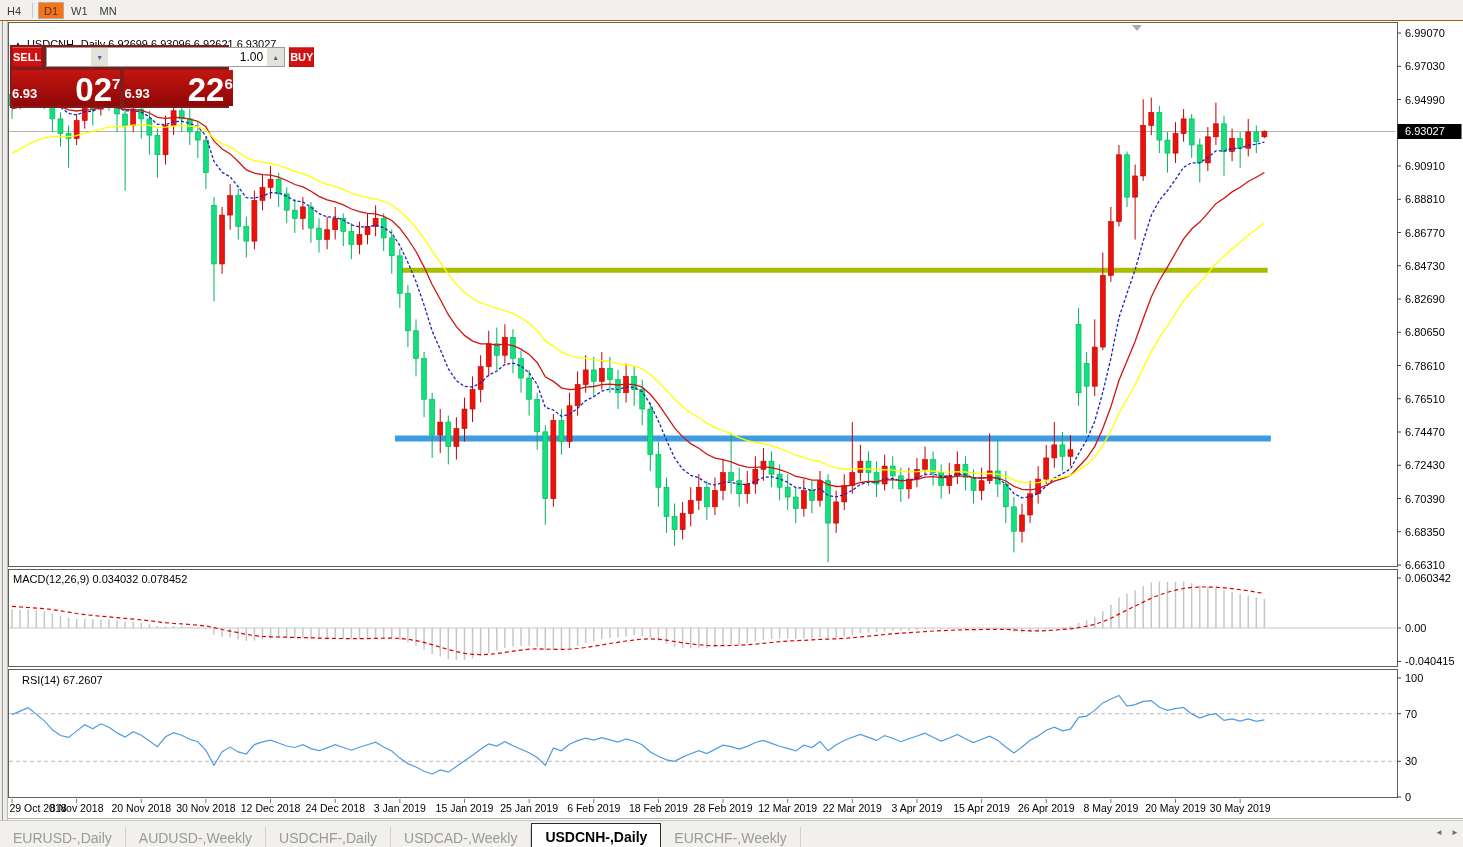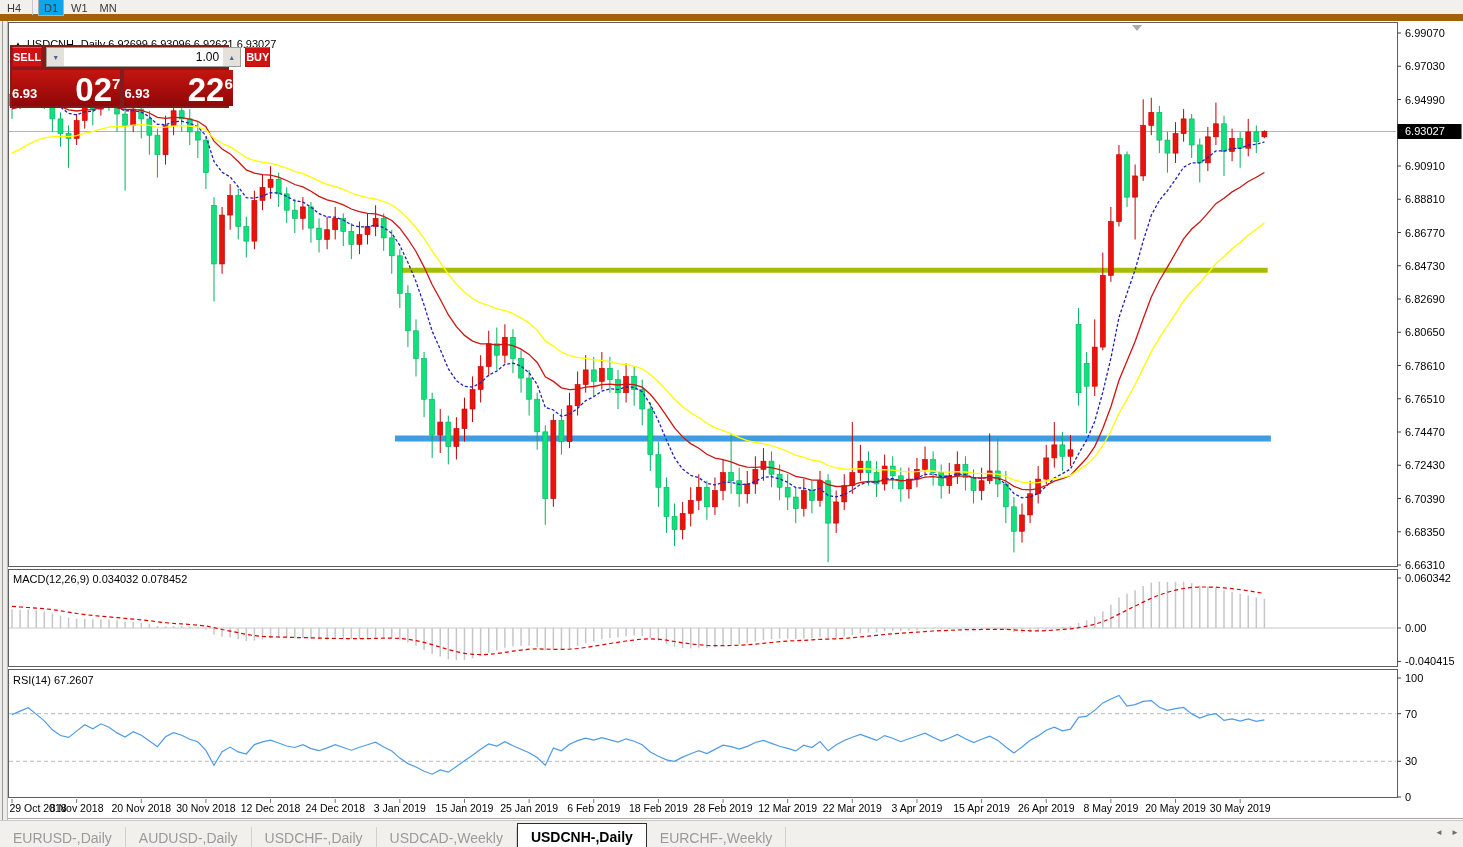--- a/index.html
+++ b/index.html
@@ -1,45 +1,45 @@
 <!DOCTYPE html>
 <html><head>
 <meta charset="utf-8">
 <style>
   * { margin:0; padding:0; box-sizing:border-box; }
   html,body { width:1463px; height:847px; overflow:hidden;
     font-family:"Liberation Sans", sans-serif; background:#FFFFFF; }
   
   #toolbar { position:absolute; left:0; top:0; width:1463px; height:21px;
-    background:#F1F0ED; border-bottom:7px solid #a16207; display:flex; align-items:center; }
+    background:#F1F0ED; border-bottom:1px solid #a16207; display:flex; align-items:center; }
   .tb-btn { height:17px; min-width:26px; margin:0 1px; padding:1px 4px 0 4px;
     font-size:11px; color:#3A3A3A; background:transparent; border:1px solid transparent;
     text-align:center; cursor:default; line-height:14px; }
-  .tb-btn.active { background:#0ea5e9; border:1px solid #ADADAD; }
+  .tb-btn.active { background:#f97316; border:1px solid #ADADAD; }
   .tb-sep { width:1px; height:15px; background:#C9C9C9; margin:0 4px; }
   
   #left-edge { position:absolute; left:0; top:21px; width:8px; height:826px;
     background:#EDECE8; border-right:1px solid #B9B8B4; }
   #left-edge .groove { position:absolute; left:2px; top:0; width:1px; height:100%; background:#9A9A96; }
   
   #chart-canvas { position:absolute; left:0; top:0; width:1463px; height:847px; }
   
   .panel-label { position:absolute; font-size:11px; color:#000; white-space:pre; }
   #chart-title { left:14px; top:38px; }
   #chart-title .tri { font-size:8px; position:relative; top:-1px; margin-right:5px; }
   #macd-label { left:13px; top:573px; }
-  #rsi-label  { left:13px; top:674px; }
+  #rsi-label  { left:22px; top:674px; }
   
   #trade-panel { position:absolute; left:10px; top:45px; width:219px; height:63px;
     background:#7f1d1d; padding:2px; }
   .tp-row1 { display:flex; height:20px; }
   .tp-btn { width:50px; height:20px; background:#D21113; color:#FFF; font-size:11px;
     font-weight:bold; border:1px solid #B90D0D; border-top-color:#E2504B; cursor:pointer;
     font-family:"Liberation Sans", sans-serif; }
-  .tp-vol { flex:1; display:flex; margin:0 4px; height:20px; border:1px solid #9C9C98; background:#FFF; }
+  .tp-vol { flex:1; display:flex; margin:0 4px; height:20px; border:1px solid #9C9C98; background:#FFF;padding-left:44px; }
   .tp-spin { width:17px; height:100%; background:#E4E1DA; border:none; color:#4466AA;
     font-size:7px; cursor:pointer; }
   .tp-vol input { flex:1; border:none; outline:none; text-align:right; font-size:12px;
     padding-right:4px; font-family:"Liberation Sans", sans-serif; min-width:10px; }
   .tp-row2 { display:flex; margin-top:3px; height:36px; }
   .tp-price { flex:1; background:linear-gradient(#C41511,#8F0707); color:#FFF;
     display:flex; align-items:flex-end; justify-content:center; padding-bottom:1px; }
   .tp-price:first-child { margin-right:4px; }
   .tp-price .sm  { font-size:13px; font-weight:bold; margin:0 2px 4px 0;text-align:right; }
   .tp-price .big { font-size:33px; font-weight:bold; line-height:30px;margin-left:36px; }
@@ -687,21 +687,21 @@
     <div class="tp-price">
       <span class="sm">6.93</span>
       <span class="big">22</span>
       <span class="sup">6</span>
     </div>
   </div>
 </div>
 
 <div id="tab-bar">
     <div class="tab">EURUSD-,Daily</div>
-    <div class="tab">AUDUSD-,Daily</div>
+    <div class="tab">AUDUSD-,Weekly</div>
     <div class="tab">USDCHF-,Daily</div>
     <div class="tab">USDCAD-,Weekly</div>
     <div class="tab active">USDCNH-,Daily</div>
     <div class="tab">EURCHF-,Weekly</div>
   </div>
 <div id="tab-scroll">
   <span>◄</span>
   <span>►</span>
 </div>
 

